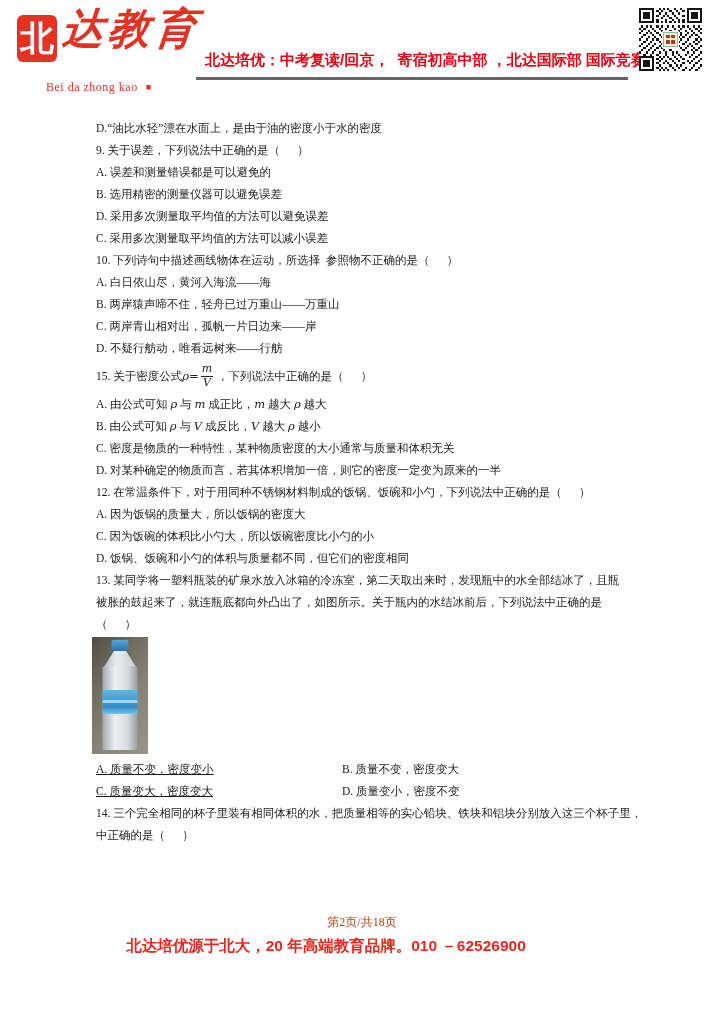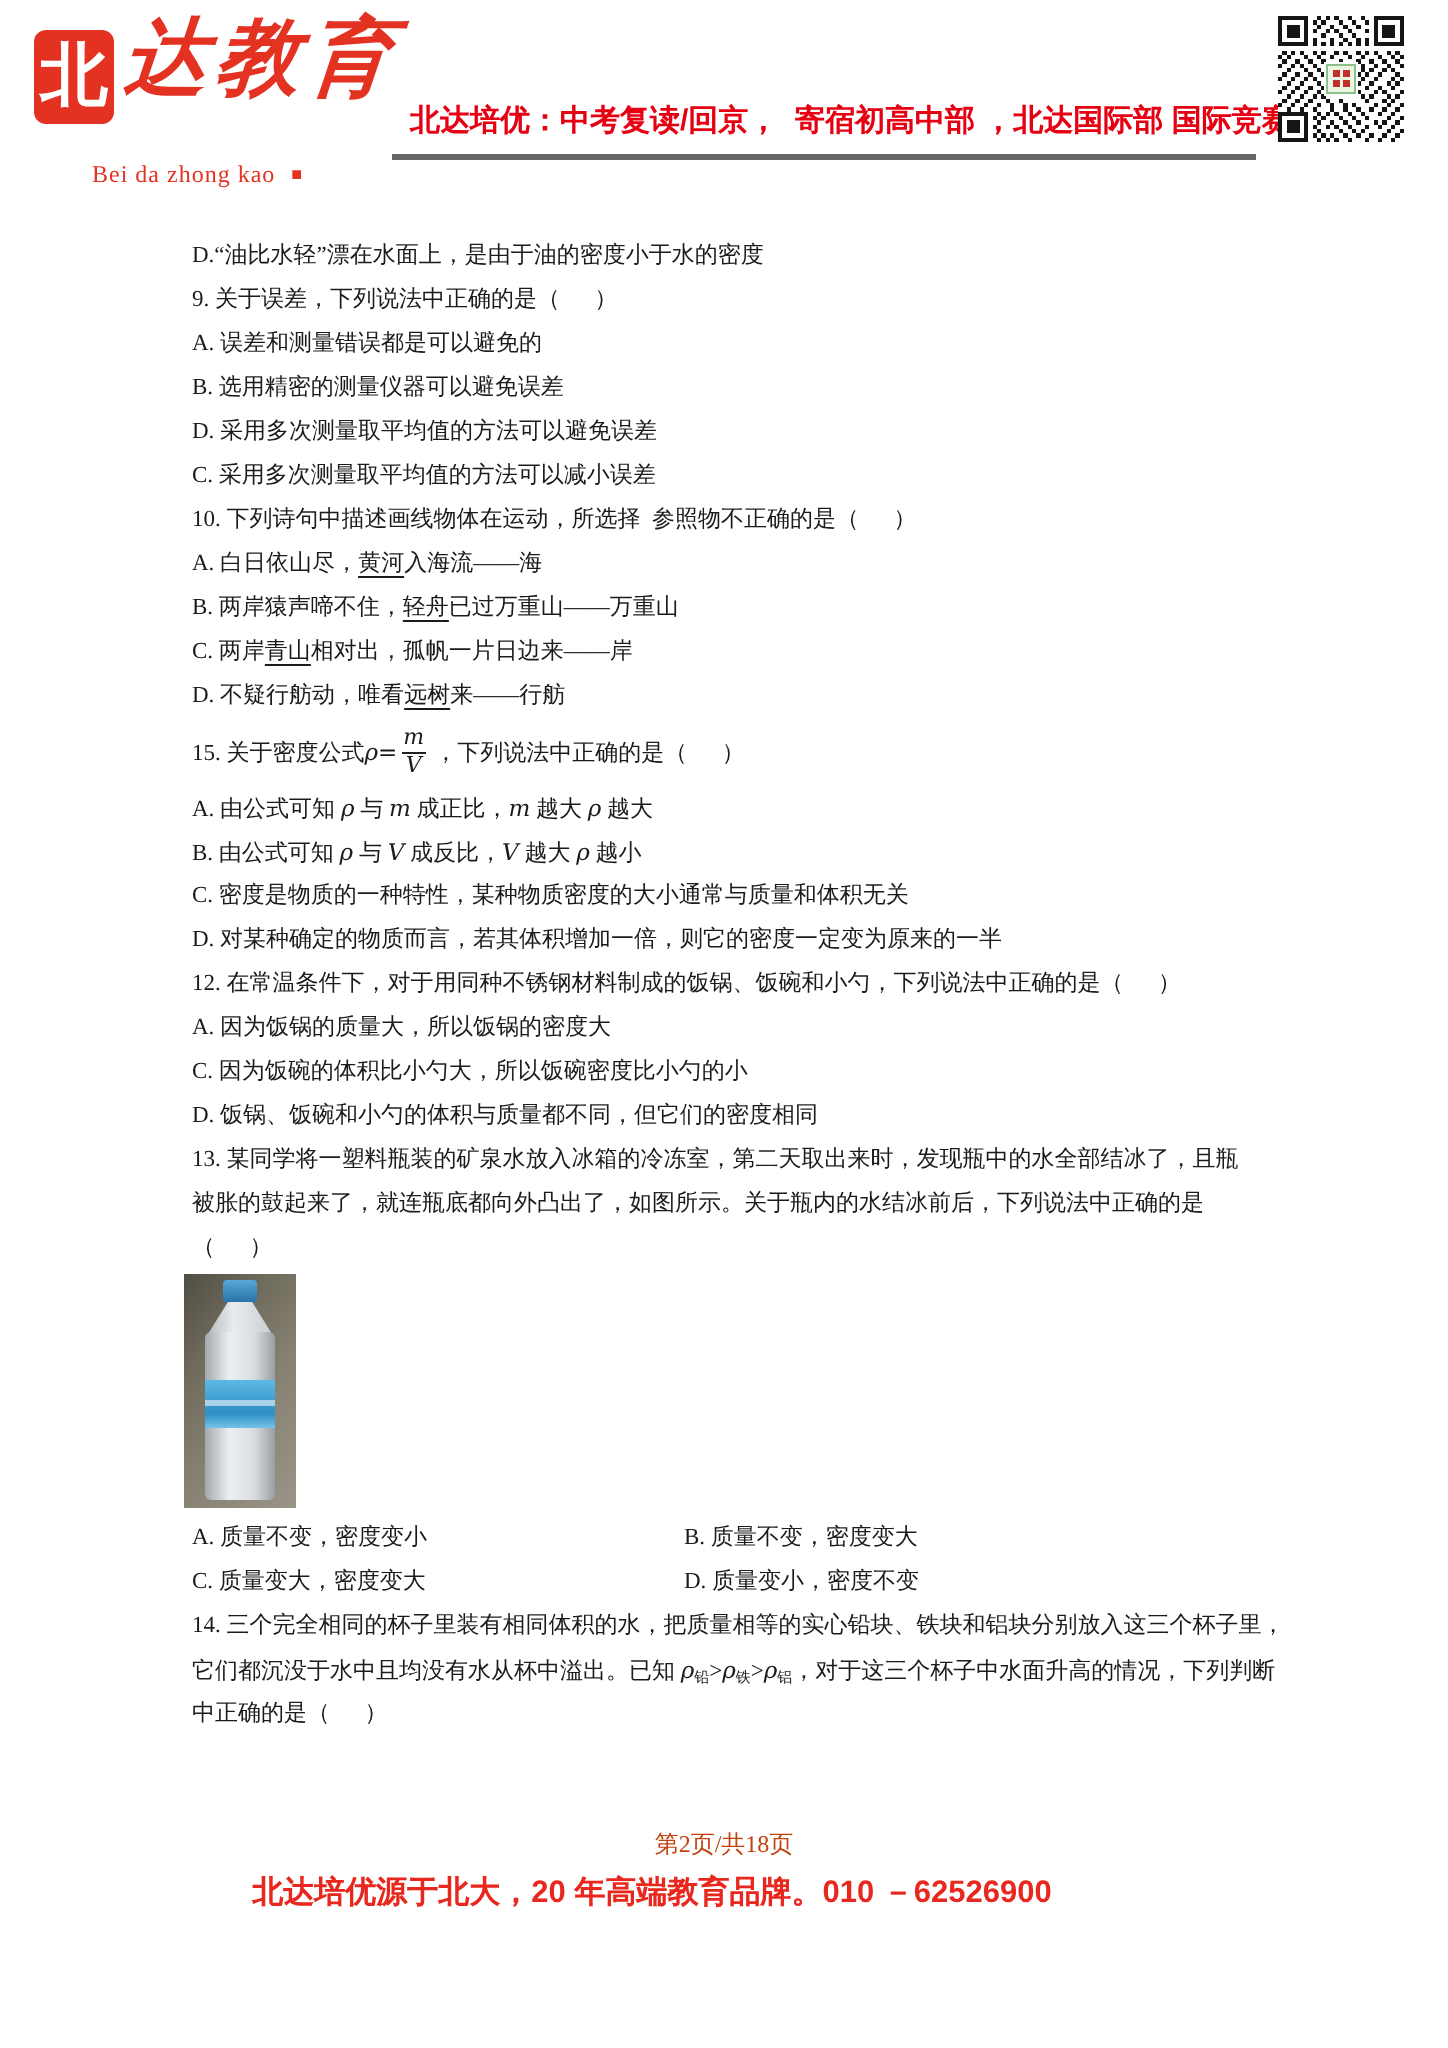--- a/index.html
+++ b/index.html
@@ -14,28 +14,28 @@
   .brand-pinyin{position:absolute;left:46px;top:60px;font-size:12px;color:#e43222;letter-spacing:0.5px;margin-top:20px;}
   .brand-pinyin .bullet{margin-left:8px;font-size:9px;vertical-align:1px;}
   .tagline{position:absolute;left:205px;top:51px;font-size:15px;font-weight:bold;color:#e60012;
         font-family:"Liberation Sans",sans-serif;white-space:pre;}
   .header-rule{position:absolute;left:196px;top:77px;width:432px;height:2.5px;background:#666;}
   .qr{position:absolute;left:639px;top:8px;width:63px;height:63px;}
   
   .doc{position:absolute;left:96px;top:117px;width:516px;font-size:11.5px;}
   .ln{height:22px;line-height:22px;white-space:pre;}
   .ln-tall{height:34px;display:flex;align-items:center;white-space:pre;}
-  .ul{text-decoration:underline;text-underline-offset:2.5px;}
+  .ul{text-underline-offset:2.5px;}
   .iv{font-style:italic;font-family:"DejaVu Serif",serif;}
   .sb{font-size:7.5px;vertical-align:-2px;}
   .frac{display:inline-flex;flex-direction:column;align-items:center;font-style:italic;
         font-family:"DejaVu Serif",serif;margin:0 3px 0 1px;line-height:1.1;font-size:11px;}
   .frac .den{border-top:1px solid #222;padding:0 2px;}
   .frac .num{padding:0 2px;}
-  .cols .col-a{display:inline-block;width:246px;}
+  .cols .col-a{display:inline-block;width:246px;text-decoration:underline;}
   
   .figure{position:relative;width:56px;height:117px;margin:2px 0 4px -4px;overflow:hidden;
         background:linear-gradient(128deg,#504d42 0%,#6e6a5c 28%,#868172 58%,#9b9488 100%);}
   .b-cap{position:absolute;left:50%;top:3px;width:17px;height:11px;transform:translateX(-50%);
         background:linear-gradient(180deg,#57a8d8,#2a72aa);border-radius:2px;}
   .b-shoulder{position:absolute;left:50%;top:13px;width:32px;height:17px;transform:translateX(-50%);
         background:linear-gradient(90deg,#b6bcc0,#e8ecee 40%,#c9ced2);clip-path:polygon(33% 0,67% 0,100% 100%,0 100%);}
   .b-body{position:absolute;left:50%;top:29px;width:35px;height:84px;transform:translateX(-50%);
         background:linear-gradient(90deg,#a2a8ac,#ecf0f2 35%,#d9dde0 70%,#989ea4);border-radius:3px;}
   .b-label{position:absolute;left:50%;top:53px;width:35px;height:24px;transform:translateX(-50%);
@@ -116,21 +116,20 @@
       <div class="b-cap"></div>
       <div class="b-label">
         <div class="b-label-stripe"></div>
       </div>
     </div>
 
     <div class="ln cols"><span class="col-a">A. 质量不变，密度变小</span><span>B. 质量不变，密度变大</span></div>
     <div class="ln cols"><span class="col-a">C. 质量变大，密度变大</span><span>D. 质量变小，密度不变</span></div>
 
     <div class="ln">14. 三个完全相同的杯子里装有相同体积的水，把质量相等的实心铅块、铁块和铝块分别放入这三个杯子里，</div>
-    <div class="ln"><span>它们都沉没于水中且均没有水从杯中溢出。已知 </span><span class="iv">ρ</span><span class="sb">铅</span><span>&gt;</span><span class="iv">ρ</span><span class="sb">铁</span><span>&gt;</span><span class="iv">ρ</span><span class="sb">铝</span><span>，对于这三个杯子中水面升高的情况，下列判断</span></div>
     <div class="ln">中正确的是（      ）</div>
 
   </div>
 
   <div class="pagenum">第2页/共18页</div>
   <div class="slogan">北达培优源于北大，20 年高端教育品牌。010 －62526900</div>
 
 </div>
 
 </body></html>

